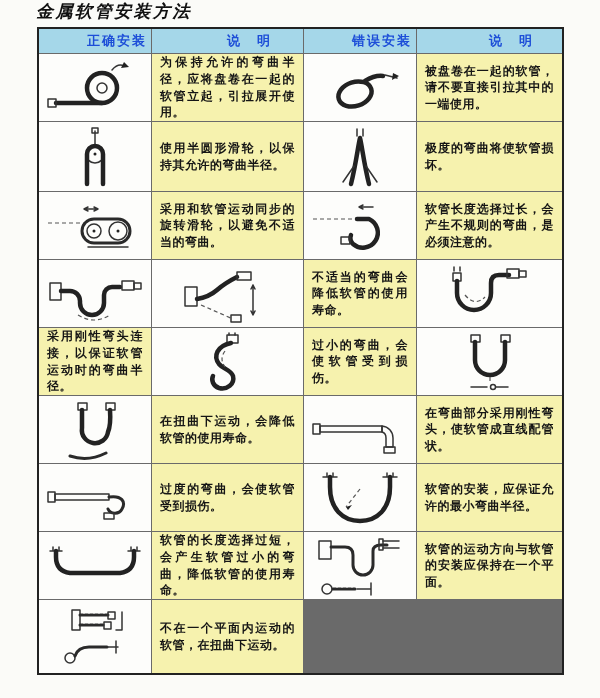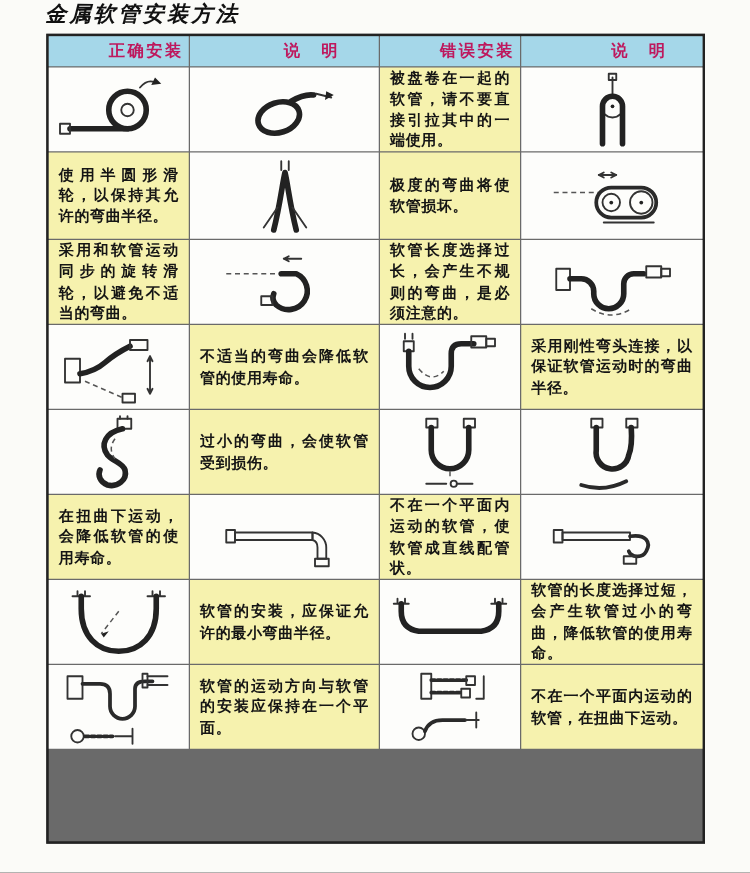--- a/index.html
+++ b/index.html
@@ -22,21 +22,21 @@
     grid-template-columns:112px 151px 112px 145px;
     grid-template-rows:24px 67px 69px 67px 67px 67px 67px 67px 67px 73px;
     gap:1px;
     background:#6a6a6a;
     border:2px solid #222;
   }
   .cell{box-sizing:border-box;}
   .hd{
     background:#a5d7e9;
     display:flex;align-items:center;justify-content:center;
-    font-size:13px;font-weight:bold;color:#be185d;
+    font-size:13px;font-weight:bold;color:#1d4ed8;
     letter-spacing:2px;
     padding-left:44px;
   }
   .img{
     background:#fdfdfb;
     display:flex;align-items:center;justify-content:center;
   }
   .desc{
     background:#f6f2ae;
     display:flex;align-items:center;
@@ -67,20 +67,23 @@
   <div class="cell img">
     <svg width="106" height="60" viewBox="0 0 106 60">
       <circle class="hose" cx="60" cy="30" r="15" stroke-width="8"></circle>
       <circle class="thin" cx="60" cy="30" r="5"></circle>
       <path class="hose" d="M60,45 H14" stroke-width="5"></path>
       <rect class="thin" x="6" y="41" width="8" height="8"></rect>
       <path class="thin" d="M70,12 q6,-7 12,-4"></path>
       <path class="dot" d="M82,4 l5,5 -8,1 z"></path>
     </svg>
   </div>
+  <div class="cell desc">
+      <span>为保持允许的弯曲半径，应将盘卷在一起的软管立起，引拉展开使用。</span>
+    </div>
   <div class="cell img">
     <svg width="106" height="60" viewBox="0 0 106 60">
       <ellipse class="hose" cx="48" cy="36" rx="17" ry="12" stroke-width="7" transform="rotate(-18 48 36)"></ellipse>
       <path class="hose" d="M58,23 q10,-6 18,-5" stroke-width="4"></path>
       <path class="thin" d="M78,17 l12,3"></path>
       <path class="dot" d="M92,18 l-7,4 1,-7 z"></path>
     </svg>
   </div>
   <div class="cell desc">
       <span>被盘卷在一起的软管，请不要直接引拉其中的一端使用。</span>
@@ -209,30 +212,33 @@
 
   <div class="cell img">
     <svg width="106" height="62" viewBox="0 0 106 62">
       <rect class="thin" x="6" y="25" width="7" height="10"></rect>
       <rect class="thin" x="13" y="27" width="62" height="6"></rect>
       <path class="thin" d="M75,27 a12,12 0 0 1 11,12 v9 h-7 v-9 q0,-5 -4,-6 z"></path>
       <rect class="thin" x="77" y="48" width="11" height="6"></rect>
     </svg>
   </div>
   <div class="cell desc">
-      <span>不在一个平面内运动的软管，使软管成直线配管状。</span>
+      <span>在弯曲部分采用刚性弯头，使软管成直线配管状。</span>
     </div>
   <div class="cell img">
     <svg width="106" height="62" viewBox="0 0 106 62">
       <rect class="thin" x="6" y="25" width="7" height="10"></rect>
       <rect class="thin" x="13" y="27" width="54" height="6"></rect>
       <path class="hose2" d="M67,30 c13,-2 17,5 13,12 c-3,6 -12,5 -14,0" stroke-width="3.2"></path>
       <rect class="thin" x="62" y="46" width="10" height="6"></rect>
     </svg>
   </div>
+  <div class="cell desc">
+      <span>过度的弯曲，会使软管受到损伤。</span>
+    </div>
 
   <div class="cell img">
     <svg width="106" height="62" viewBox="0 0 106 62">
       <path class="thin" d="M16,10 h14 M20,10 v-4 M26,10 v-4"></path>
       <path class="thin" d="M76,10 h14 M80,10 v-4 M86,10 v-4"></path>
       <path class="hose" d="M23,10 v10 C23,42 36,54 53,54 C70,54 83,42 83,20 V10" stroke-width="4.5"></path>
       <path class="dash" d="M53,22 L39,40"></path>
       <path class="dot" d="M39,40 l6,-2 -4,5 z"></path>
     </svg>
   </div>

